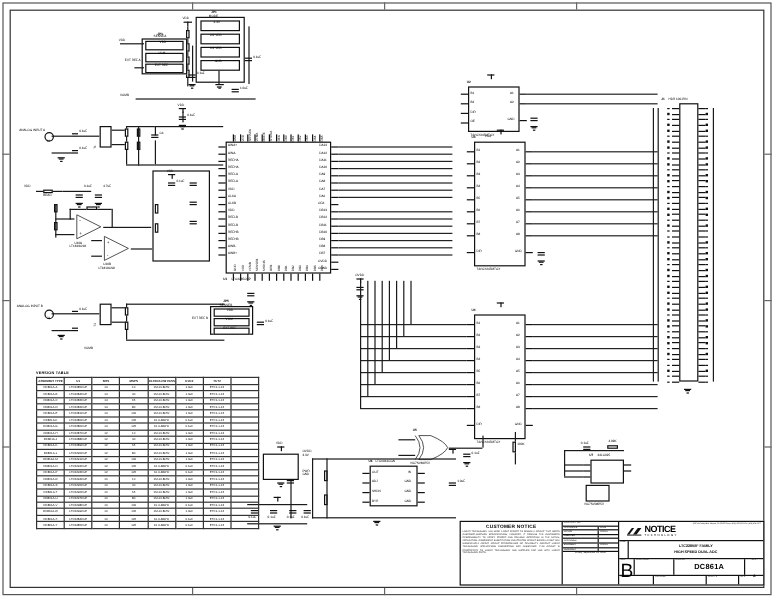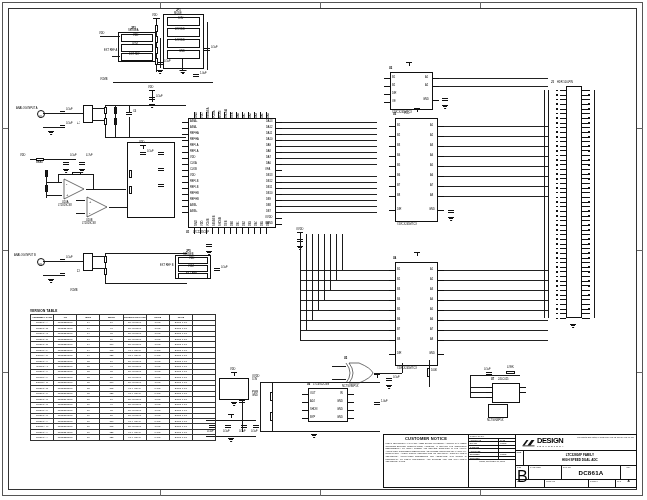--- a/index.html
+++ b/index.html
@@ -1377,21 +1377,21 @@
     </div>
 
     <div class="tb-right">
       <div class="tb-logo">
         <svg class="lt-mark" viewBox="0 0 26 16">
           <polygon points="1,13 9,2 13,2 5,13" fill="#111"></polygon>
           <polygon points="11,13 19,2 25,2 17,13" fill="#111"></polygon>
           <rect x="1" y="13" width="24" height="1.6" fill="#111"></rect>
         </svg>
         <div>
-          <div class="lt-name">DESIGN</div>
+          <div class="lt-name">NOTICE</div>
           <div class="lt-sub">TECHNOLOGY</div>
         </div>
         <div class="lt-addr">1630 McCarthy Blvd.
 Milpitas, CA 95035
 Phone: (408) 432-1900
 Fax: (408) 434-0507</div>
       </div>
 
       <div class="tb-title">
         <div class="cap">TITLE</div>

